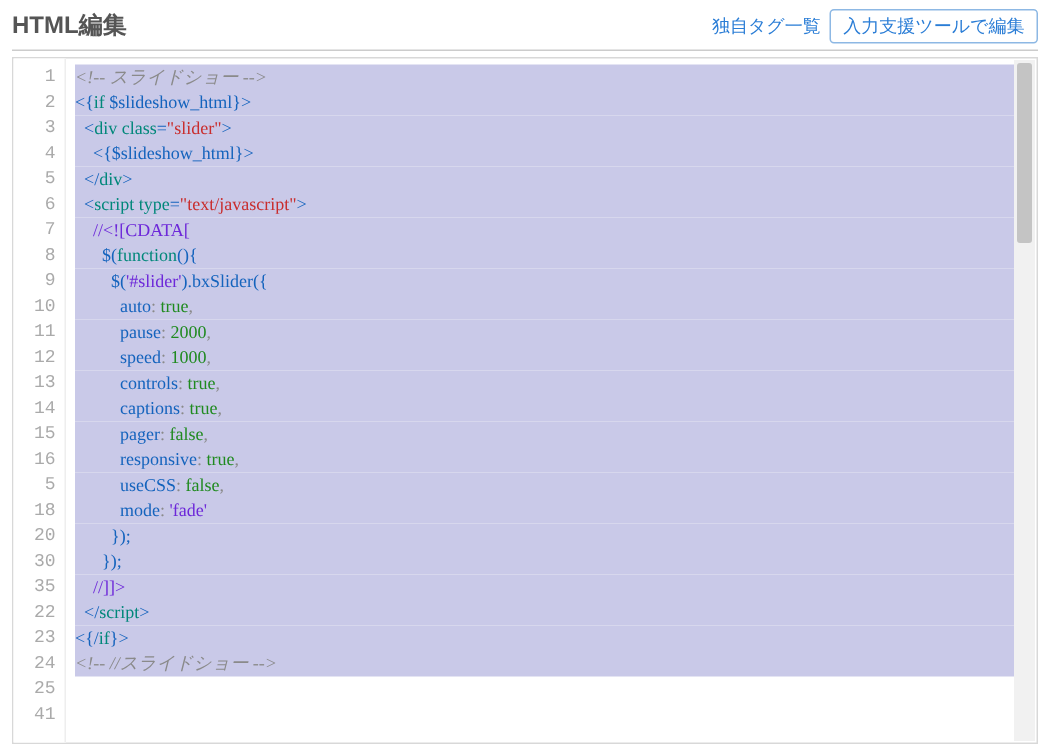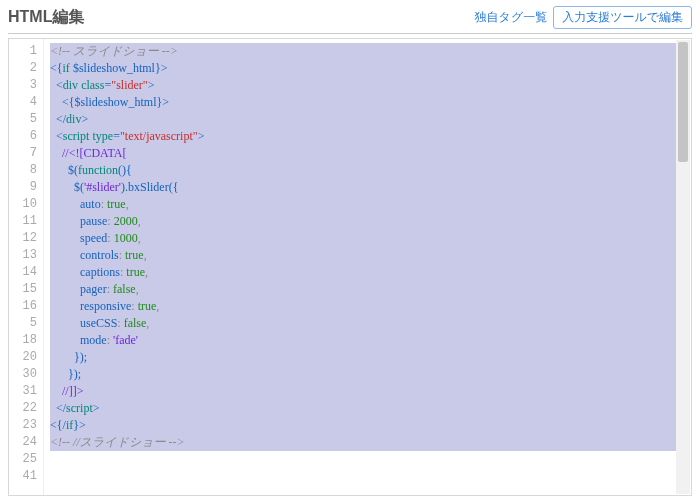--- a/index.html
+++ b/index.html
@@ -126,21 +126,21 @@
         <div class="line">11</div>
         <div class="line">12</div>
         <div class="line">13</div>
         <div class="line">14</div>
         <div class="line">15</div>
         <div class="line">16</div>
         <div class="line">5</div>
         <div class="line">18</div>
         <div class="line">20</div>
         <div class="line">30</div>
-        <div class="line">31</div>
+        <div class="line">35</div>
         <div class="line">22</div>
         <div class="line">23</div>
         <div class="line">24</div>
         <div class="line">25</div>
         <div class="line">41</div>
       </div>
     <div class="code hl" id="code"><div class="line sel"><span class="c-gray">&lt;!-- スライドショー --&gt;</span></div><div class="line sel"><span class="c-blue">&lt;{</span><span class="c-teal">if</span><span class="c-blue"> $slideshow_html</span><span class="c-blue">}&gt;</span></div><div class="line sel"><span>  </span><span class="c-blue">&lt;</span><span class="c-teal">div</span><span class="c-teal"> class</span><span class="c-blue">=</span><span class="c-red">"slider"</span><span class="c-blue">&gt;</span></div><div class="line sel"><span>    </span><span class="c-blue">&lt;{</span><span class="c-blue">$slideshow_html</span><span class="c-blue">}&gt;</span></div><div class="line sel"><span>  </span><span class="c-blue">&lt;/</span><span class="c-teal">div</span><span class="c-blue">&gt;</span></div><div class="line sel"><span>  </span><span class="c-blue">&lt;</span><span class="c-teal">script</span><span class="c-teal"> type</span><span class="c-blue">=</span><span class="c-red">"text/javascript"</span><span class="c-blue">&gt;</span></div><div class="line sel"><span>    </span><span class="c-brown">//&lt;![CDATA[</span></div><div class="line sel"><span>      </span><span class="c-blue">$(</span><span class="c-teal">function</span><span class="c-blue">(){</span></div><div class="line sel"><span>        </span><span class="c-blue">$(</span><span class="c-brown">'#slider'</span><span class="c-blue">).</span><span class="c-blue">bxSlider</span><span class="c-blue">({</span></div><div class="line sel"><span>          </span><span class="c-blue">auto</span><span class="c-gray2">: </span><span class="c-green">true</span><span class="c-gray2">,</span></div><div class="line sel"><span>          </span><span class="c-blue">pause</span><span class="c-gray2">: </span><span class="c-green">2000</span><span class="c-gray2">,</span></div><div class="line sel"><span>          </span><span class="c-blue">speed</span><span class="c-gray2">: </span><span class="c-green">1000</span><span class="c-gray2">,</span></div><div class="line sel"><span>          </span><span class="c-blue">controls</span><span class="c-gray2">: </span><span class="c-green">true</span><span class="c-gray2">,</span></div><div class="line sel"><span>          </span><span class="c-blue">captions</span><span class="c-gray2">: </span><span class="c-green">true</span><span class="c-gray2">,</span></div><div class="line sel"><span>          </span><span class="c-blue">pager</span><span class="c-gray2">: </span><span class="c-green">false</span><span class="c-gray2">,</span></div><div class="line sel"><span>          </span><span class="c-blue">responsive</span><span class="c-gray2">: </span><span class="c-green">true</span><span class="c-gray2">,</span></div><div class="line sel"><span>          </span><span class="c-blue">useCSS</span><span class="c-gray2">: </span><span class="c-green">false</span><span class="c-gray2">,</span></div><div class="line sel"><span>          </span><span class="c-blue">mode</span><span class="c-gray2">: </span><span class="c-brown">'fade'</span></div><div class="line sel"><span>        </span><span class="c-blue">});</span></div><div class="line sel"><span>      </span><span class="c-blue">});</span></div><div class="line sel"><span>    </span><span class="c-brown">//]]&gt;</span></div><div class="line sel"><span>  </span><span class="c-blue">&lt;/</span><span class="c-teal">script</span><span class="c-blue">&gt;</span></div><div class="line sel"><span class="c-blue">&lt;{/</span><span class="c-teal">if</span><span class="c-blue">}&gt;</span></div><div class="line sel"><span class="c-gray">&lt;!-- //スライドショー --&gt;</span></div><div class="line"><span></span></div><div class="line"><span></span></div></div>
     <div class="scrollbar">
       <div class="thumb"></div>
     </div>

